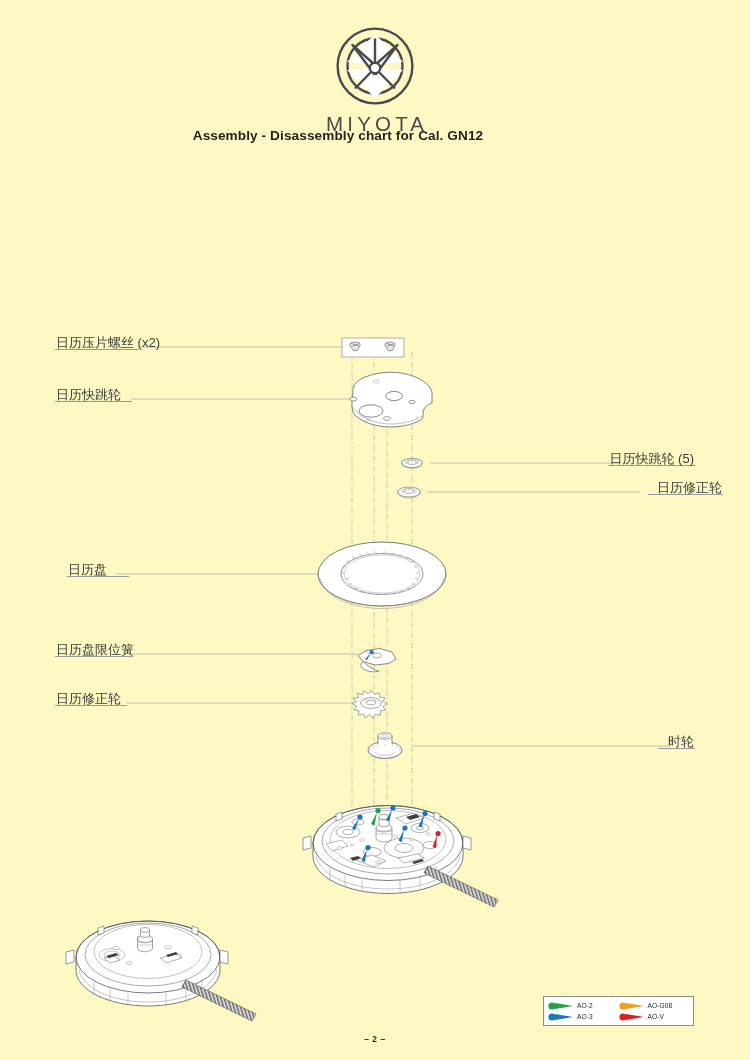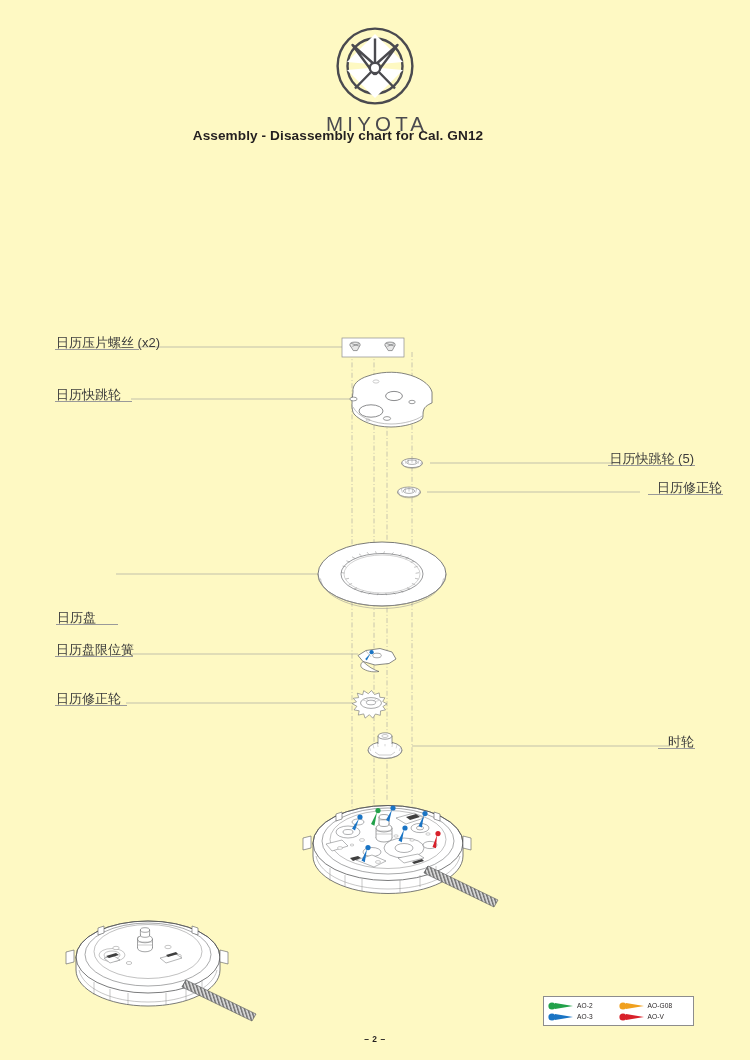--- a/index.html
+++ b/index.html
@@ -541,21 +541,21 @@
   <div class="callout left" style="left:55px; top:338px; width:84px;">
     <span class="txt">日历压片螺丝 (x2)</span>
     <span class="rule"></span>
   </div>
 
   <div class="callout left" style="left:55px; top:390px; width:77px;">
     <span class="txt">日历快跳轮</span>
     <span class="rule"></span>
   </div>
 
-  <div class="callout left" style="left:56px; top:565px; width:62px;margin-top:48px;">
+  <div class="callout left" style="left:67px; top:565px; width:62px;">
     <span class="txt">日历盘</span>
     <span class="rule"></span>
   </div>
 
   <div class="callout left" style="left:55px; top:645px; width:78px;">
     <span class="txt">日历盘限位簧</span>
     <span class="rule"></span>
   </div>
 
   <div class="callout left" style="left:55px; top:694px; width:72px;">

